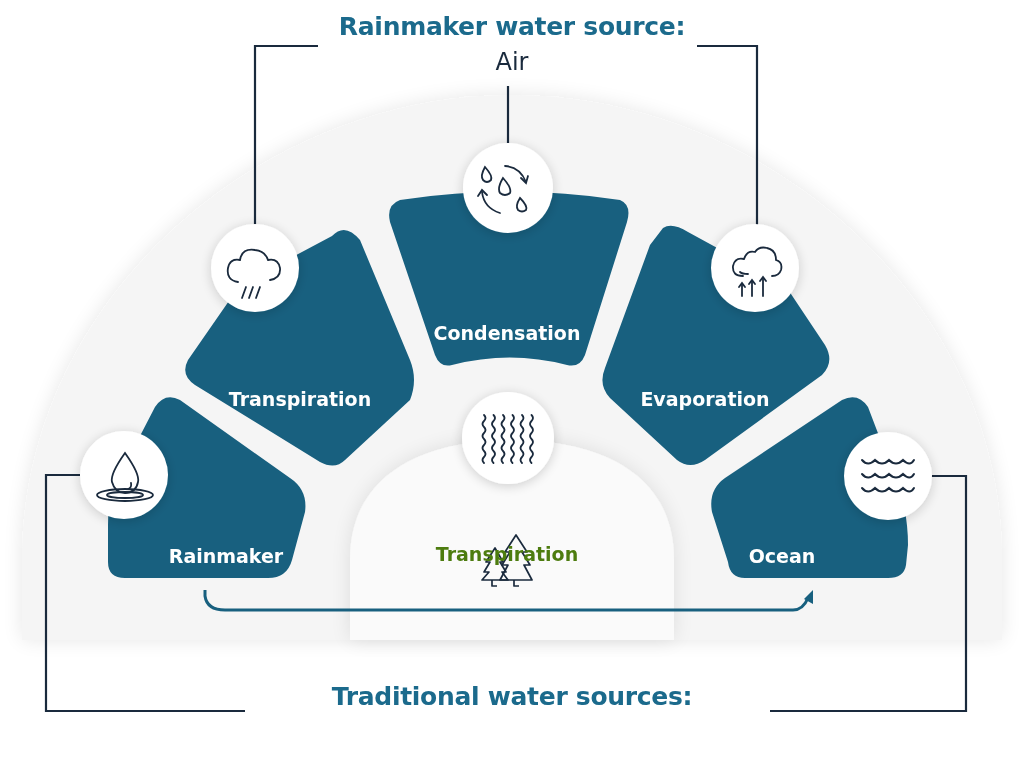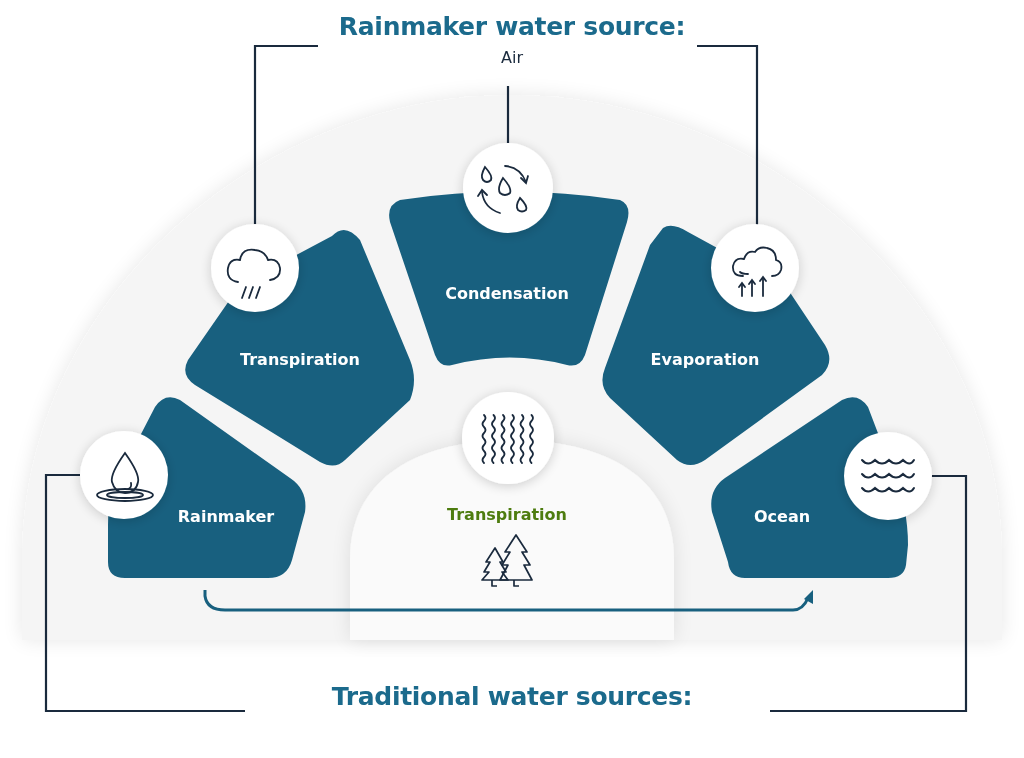--- a/index.html
+++ b/index.html
@@ -1,20 +1,20 @@
 <!DOCTYPE html>
 <html><head>
 <meta charset="utf-8">
 <style>
   html, body { margin:0; padding:0; background:#ffffff; }
   body { width:1024px; height:758px; position:relative; overflow:hidden; font-family:"Liberation Sans", sans-serif; }
   #stage { position:absolute; left:0; top:0; width:1024px; height:588px; }
   .title { position:absolute; left:0; width:1024px; text-align:center; font-weight:bold; color:#1b6a8c; font-size:25px; font-family:"DejaVu Sans", sans-serif; letter-spacing:-0.3px; }
-  .subtitle { position:absolute; left:0; width:1024px; text-align:center; color:#1a2a3d; font-size:16px; font-family:"DejaVu Sans", sans-serif; }
-  .label { position:absolute; font-weight:bold; font-size:16px; font-family:"DejaVu Sans", sans-serif; text-align:center; white-space:nowrap; transform:translate(-50%,-50%); }
+  .subtitle { position:absolute; left:0; width:1024px; text-align:center; color:#1a2a3d; font-size:24px; font-family:"DejaVu Sans", sans-serif; }
+  .label { position:absolute; font-weight:bold; font-size:19px; font-family:"DejaVu Sans", sans-serif; text-align:center; white-space:nowrap; transform:translate(-50%,-50%);margin-top:40px; }
   .label.light { color:#ffffff; }
   .label.dark { color:#4d7c0f; }
 </style>
 </head>
 <body>
 
 <div id="stage">
   <svg width="1024" height="758" viewBox="0 0 1024 758" xmlns="http://www.w3.org/2000/svg">
     <defs>
       <filter id="shadow" x="-20%" y="-20%" width="140%" height="140%">

